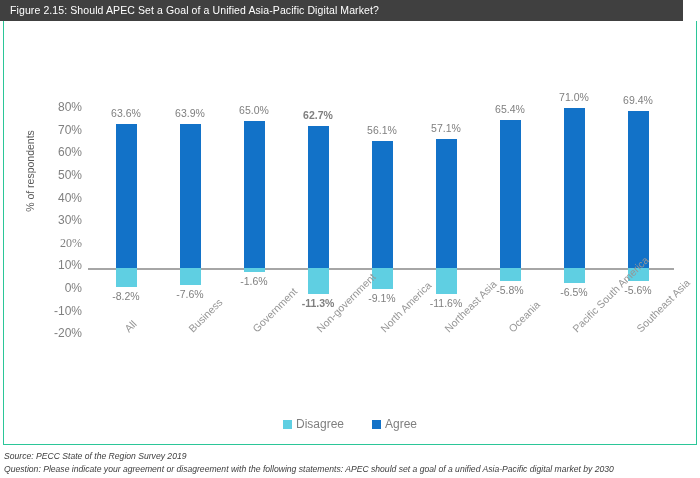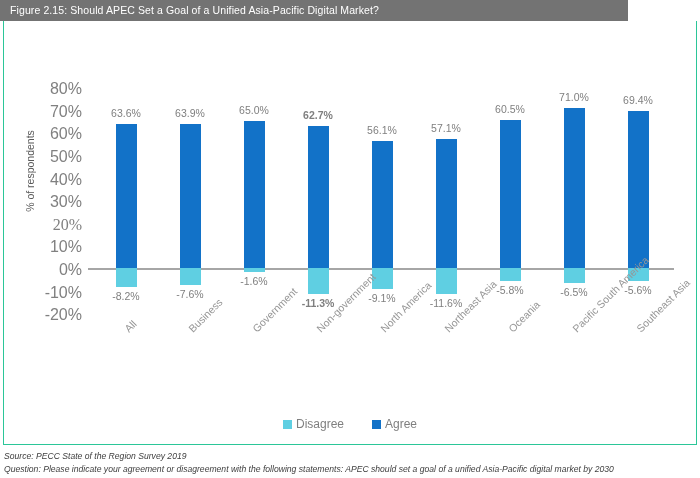--- a/index.html
+++ b/index.html
@@ -12,23 +12,23 @@
     height: 478px;
     font-family: "Liberation Sans", sans-serif;
     position: relative;
     overflow: hidden;
   }
 
   
   #title-banner {
     position: absolute;
     left: 0; top: 0;
-    width: 628px;
+    width: 683px;
     height: 21px;
-    background: #737373;
+    background: #404040;
     box-sizing: border-box;
   }
   #title-text {
     position: absolute;
     left: 10px; top: 4px;
     font-size: 10.5px;
     color: #ffffff;
     letter-spacing: .1px;
     white-space: nowrap;
   }
@@ -64,23 +64,24 @@
     font-size: 10.5px;
     color: #595959;
     white-space: nowrap;
   }
 
   .y-tick {
     position: absolute;
     right: 0;
     width: 46px;
     text-align: right;
-    font-size: 16px;
+    font-size: 12px;
     color: #808080;
     white-space: nowrap;
+    margin-top: 20px;
   }
   #y-ticks {
     position: absolute;
     left: 36px;
     top: 0;
     width: 46px;
     height: 445px;
   }
 
   #zero-line {
@@ -241,21 +242,21 @@
         <div class="lbl-neg" style="top: 291.566px;">-9.1%</div>
       </div>
       <div class="bar-group" style="left: 414px;">
         <div class="bar-pos" style="background: rgb(18, 114, 200); top: 138.954px; height: 129.046px;"></div>
         <div class="lbl-pos" style="top: 121.954px;">57.1%</div>
         <div class="bar-neg" style="background: rgb(95, 207, 226); top: 268px; height: 26.216px;"></div>
         <div class="lbl-neg" style="top: 297.216px;">-11.6%</div>
       </div>
       <div class="bar-group" style="left: 478px;">
         <div class="bar-pos" style="background: rgb(18, 114, 200); top: 120.196px; height: 147.804px;"></div>
-        <div class="lbl-pos" style="top: 103.196px;">60.5%</div>
+        <div class="lbl-pos" style="top: 103.196px;">65.4%</div>
         <div class="bar-neg" style="background: rgb(95, 207, 226); top: 268px; height: 13.108px;"></div>
         <div class="lbl-neg" style="top: 284.108px;">-5.8%</div>
       </div>
       <div class="bar-group" style="left: 542px;">
         <div class="bar-pos" style="background: rgb(18, 114, 200); top: 107.54px; height: 160.46px;"></div>
         <div class="lbl-pos" style="top: 90.54px;">71.0%</div>
         <div class="bar-neg" style="background: rgb(95, 207, 226); top: 268px; height: 14.69px;"></div>
         <div class="lbl-neg" style="top: 285.69px;">-6.5%</div>
       </div>
       <div class="bar-group" style="left: 606px;">

